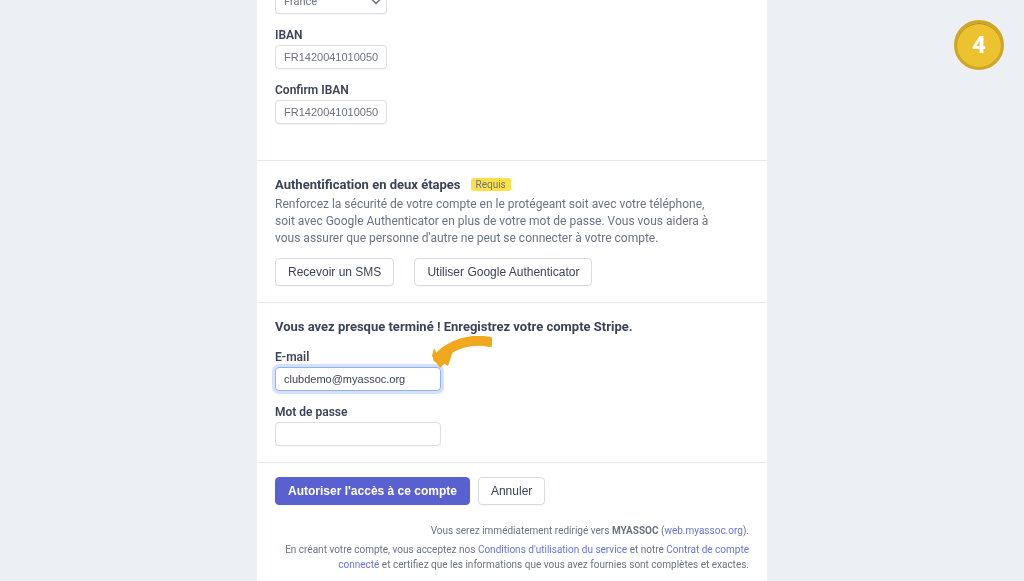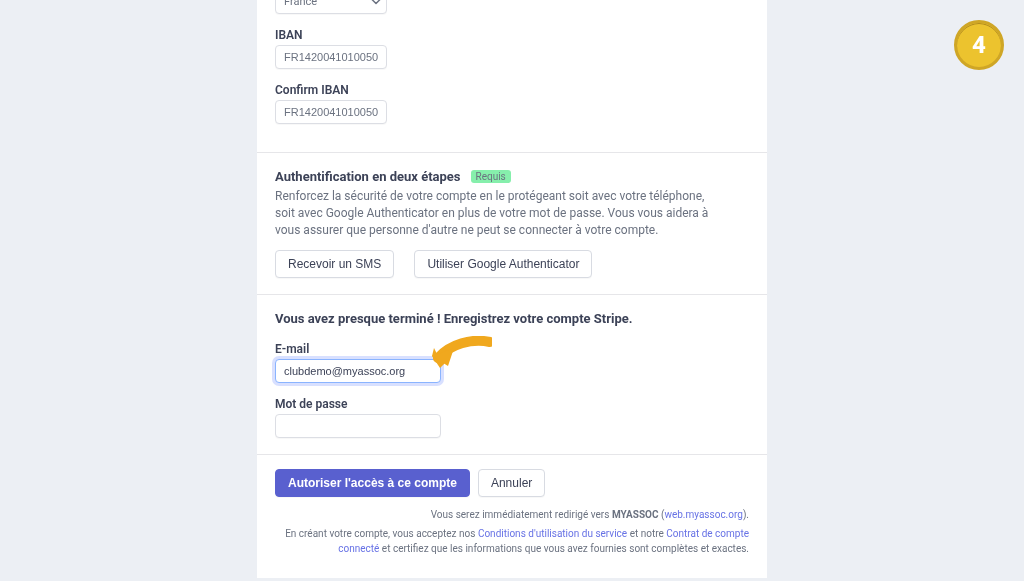--- a/index.html
+++ b/index.html
@@ -78,21 +78,21 @@
     align-items: center;
     gap: 10px;
     margin-bottom: 4px;
   }
   .heading {
     font-size: 13px;
     font-weight: 700;
     color: #3c4257;
   }
   .badge {
-    background: #86efac;
+    background: #fde047;
     color: #6b7280;
     font-size: 10px;
     padding: 1px 5px;
     border-radius: 3px;
   }
   .desc {
     font-size: 12px;
     color: #6b7280;
     line-height: 1.4;
     max-width: 450px;
@@ -112,21 +112,21 @@
   .btn-primary {
     background: #5960cf;
     border-color: #5960cf;
     color: #fff;
     font-weight: 600;
   }
   .action-section {
     border-top: 1px solid #e6e6e9;
     padding: 14px 18px 18px;
   }
-  .action-row { display: flex; gap: 8px; margin-bottom: 10px; }
+  .action-row { display: flex; gap: 8px; margin-bottom: 18px; }
   .note {
     font-size: 10px;
     color: #6b7280;
     line-height: 1.5;
     margin-bottom: 4px;
     text-align: right;
   }
   a.link { color: #6772e5; text-decoration: none; }
   .step-badge {
     position: absolute;
@@ -165,21 +165,21 @@
             </svg>
         </span>
       </div>
     </div>
 
     <div class="group">
       <label class="field-label">IBAN</label>
       <input class="input" value="FR142004101005050001" style="">
     </div>
 
-    <div class="group" style="margin-bottom:12px;">
+    <div class="group" style="margin-bottom:20px;">
       <label class="field-label">Confirm IBAN</label>
       <input class="input" value="FR142004101005050001" style="">
     </div>
   </div>
 
   <div class="section">
     <div class="heading-row">
       <span class="heading">Authentification en deux étapes</span>
       <span class="badge">Requis</span>
     </div>

